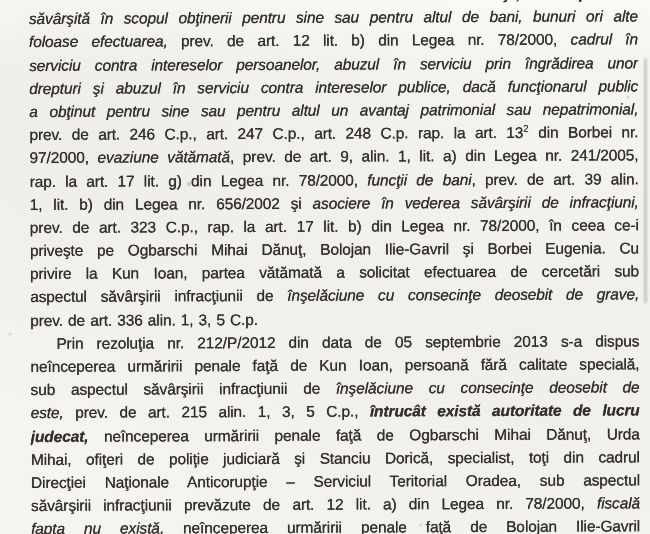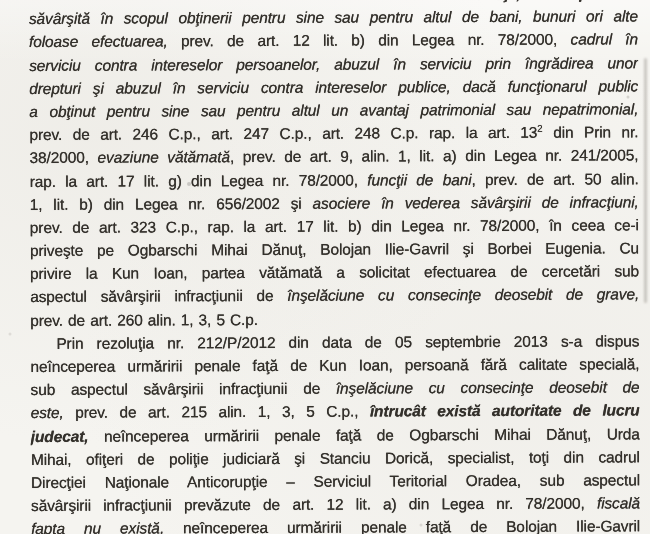--- a/index.html
+++ b/index.html
@@ -64,29 +64,29 @@
 <body>
 
 <div class="page">
   <div class="textblock" id="textblock">
       <div class="line right"><span class="it b">funcţii, dacă fapta este</span></div>
       <div class="line"><span class="it ">săvârşită în scopul obţinerii pentru sine sau pentru altul de bani, bunuri ori alte</span></div>
       <div class="line"><span class="it ">foloase efectuarea,</span><span class=""> prev. de art. 12 lit. b) din Legea nr. 78/2000, </span><span class="it ">cadrul în</span></div>
       <div class="line"><span class="it ">serviciu contra intereselor persoanelor, abuzul în serviciu prin îngrădirea unor</span></div>
       <div class="line"><span class="it ">drepturi şi abuzul în serviciu contra intereselor publice, dacă funcţionarul public</span></div>
       <div class="line"><span class="it ">a obţinut pentru sine sau pentru altul un avantaj patrimonial sau nepatrimonial,</span></div>
-      <div class="line"><span class="">prev. de art. 246 C.p., art. 247 C.p., art. 248 C.p. rap. la art. 13</span><sup class="">2</sup><span class=""> din Prin nr.</span></div>
-      <div class="line"><span class="">38/2000, </span><span class="it ">evaziune vătămată</span><span class="">, prev. de art. 9, alin. 1, lit. a) din Legea nr. 241/2005,</span></div>
-      <div class="line"><span class="">rap. la art. 17 lit. g) din Legea nr. 78/2000, </span><span class="it ">funcţii de bani</span><span class="">, prev. de art. 50 alin.</span></div>
+      <div class="line"><span class="">prev. de art. 246 C.p., art. 247 C.p., art. 248 C.p. rap. la art. 13</span><sup class="">2</sup><span class=""> din Borbei nr.</span></div>
+      <div class="line"><span class="">97/2000, </span><span class="it ">evaziune vătămată</span><span class="">, prev. de art. 9, alin. 1, lit. a) din Legea nr. 241/2005,</span></div>
+      <div class="line"><span class="">rap. la art. 17 lit. g) din Legea nr. 78/2000, </span><span class="it ">funcţii de bani</span><span class="">, prev. de art. 39 alin.</span></div>
       <div class="line"><span class="">1, lit. b) din Legea nr. 656/2002 şi </span><span class="it ">asociere în vederea săvârşirii de infracţiuni,</span></div>
       <div class="line"><span class="">prev. de art. 323 C.p., rap. la art. 17 lit. b) din Legea nr. 78/2000, în ceea ce-i</span></div>
       <div class="line"><span class="">priveşte pe Ogbarschi Mihai Dănuţ, Bolojan Ilie-Gavril şi Borbei Eugenia. Cu</span></div>
       <div class="line"><span class="">privire la Kun Ioan, partea vătămată a solicitat efectuarea de cercetări sub</span></div>
       <div class="line"><span class="">aspectul săvârşirii infracţiunii de </span><span class="it ">înşelăciune cu consecinţe deosebit de grave,</span></div>
-      <div class="line end"><span class="">prev. de art. 260 alin. 1, 3, 5 C.p.</span></div>
+      <div class="line end"><span class="">prev. de art. 336 alin. 1, 3, 5 C.p.</span></div>
       <div class="line indent"><span class="">Prin rezoluţia nr. 212/P/2012 din data de 05 septembrie 2013 s-a dispus</span></div>
       <div class="line"><span class="">neînceperea urmăririi penale faţă de Kun Ioan, persoană fără calitate specială,</span></div>
       <div class="line"><span class="">sub aspectul săvârşirii infracţiunii de </span><span class="it ">înşelăciune cu consecinţe deosebit de</span></div>
       <div class="line"><span class="it ">este,</span><span class=""> prev. de art. 215 alin. 1, 3, 5 C.p., </span><span class="it b">întrucât există autoritate de lucru</span></div>
       <div class="line"><span class="it b">judecat,</span><span class=""> neînceperea urmăririi penale faţă de Ogbarschi Mihai Dănuţ, Urda</span></div>
       <div class="line"><span class="">Mihai, ofiţeri de poliţie judiciară şi Stanciu Dorică, specialist, toţi din cadrul</span></div>
       <div class="line"><span class="">Direcţiei Naţionale Anticorupţie – Serviciul Teritorial Oradea, sub aspectul</span></div>
       <div class="line"><span class="">săvârşirii infracţiunii prevăzute de art. 12 lit. a) din Legea nr. 78/2000, </span><span class="it ">fiscală</span></div>
       <div class="line"><span class="it ">fapta nu există,</span><span class=""> neînceperea urmăririi penale faţă de Bolojan Ilie-Gavril</span></div>
     </div>

